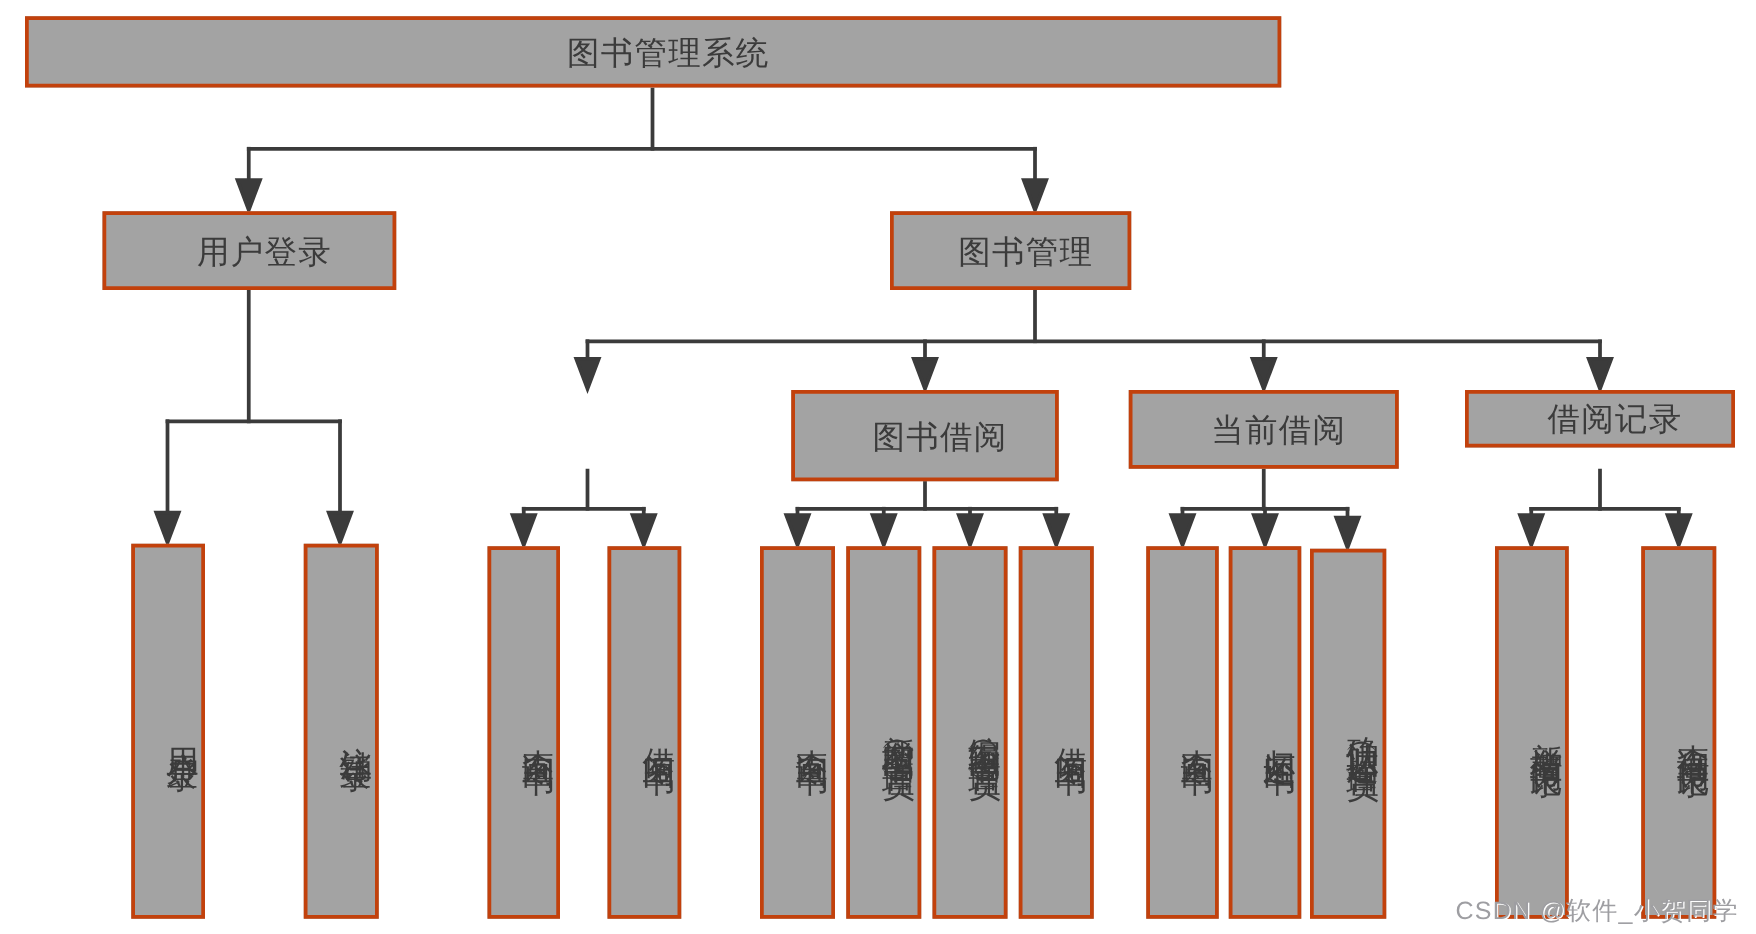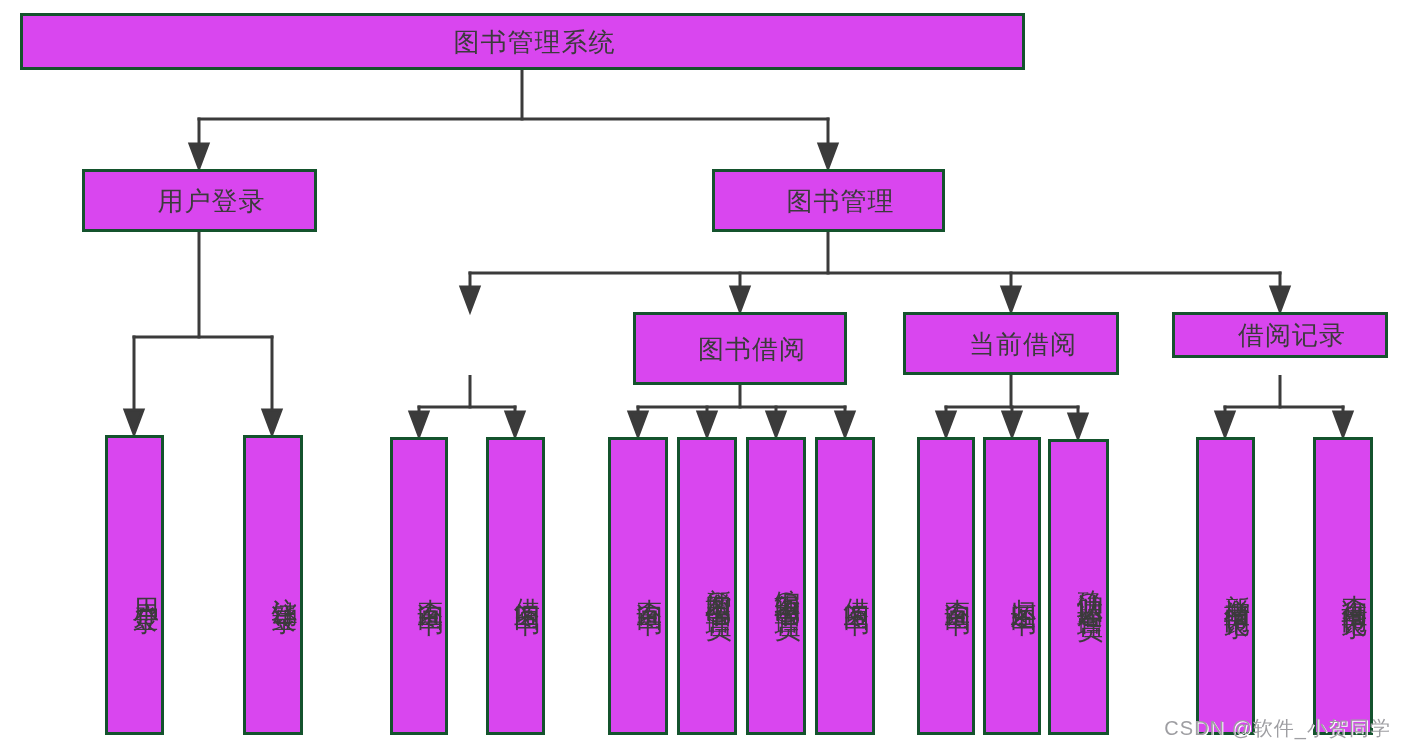--- a/index.html
+++ b/index.html
@@ -16,22 +16,22 @@
     overflow: hidden;
   }
   .connectors {
     position: absolute;
     left: 0; top: 0;
     width: 1405px; height: 747px;
   }
   .node {
     position: absolute;
     box-sizing: border-box;
-    border: 3px solid #14532d;
-    background: #d946ef;
+    border: 3px solid #c2410c;
+    background: #a3a3a3;
     display: flex;
     align-items: center;
     justify-content: center;
     color: #3b3b3b;
     padding-left: 24px;
   }
   .node.h .lbl {
     font-size: 26px;
     letter-spacing: 1px;
     white-space: nowrap;
@@ -125,21 +125,21 @@
     <polygon points="1334,412 1352,412 1343,436"></polygon>
   </svg>
 
   <div class="node h" style="left:20px;top:13px;width:1005px;height:57px">
     <span class="lbl">图书管理系统</span>
   </div>
 
   <div class="node h" style="left:82px;top:169px;width:235px;height:63px">
     <span class="lbl">用户登录</span>
   </div>
-  <div class="node h" style="left:712px;top:169px;width:233px;height:63px">
+  <div class="node h" style="left:712px;top:169px;width:193px;height:63px">
     <span class="lbl">图书管理</span>
   </div>
 
   <div class="node h" style="left:633px;top:312px;width:214px;height:73px">
     <span class="lbl">图书借阅</span>
   </div>
   <div class="node h" style="left:903px;top:312px;width:216px;height:63px">
     <span class="lbl">当前借阅</span>
   </div>
   <div class="node h" style="left:1172px;top:312px;width:216px;height:46px">

